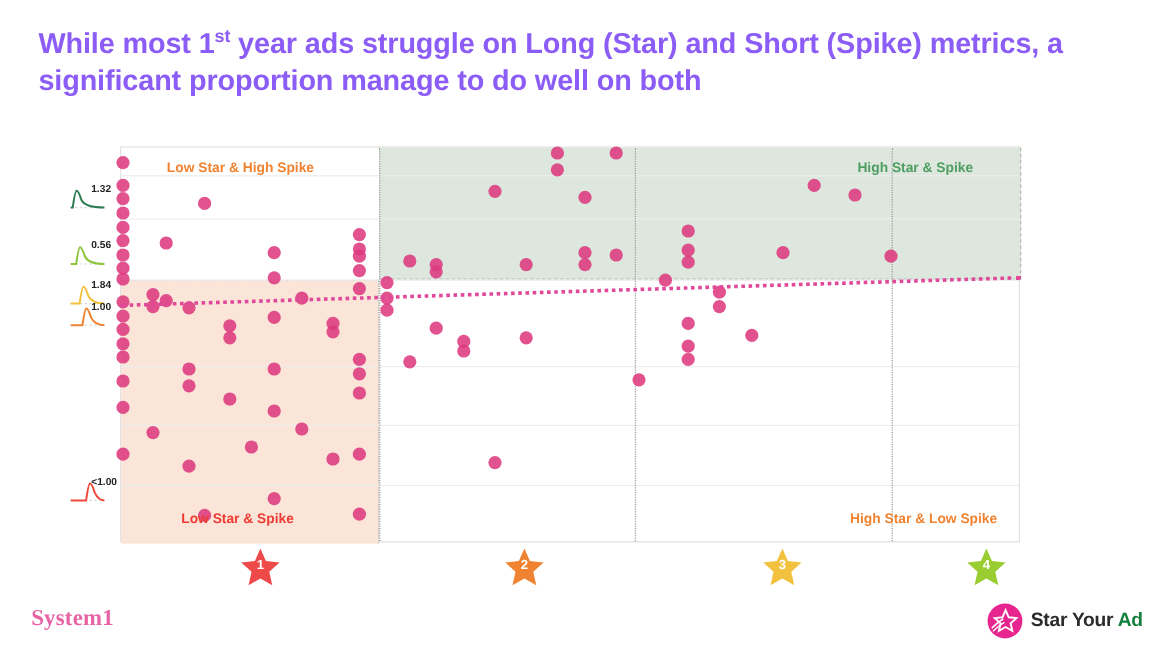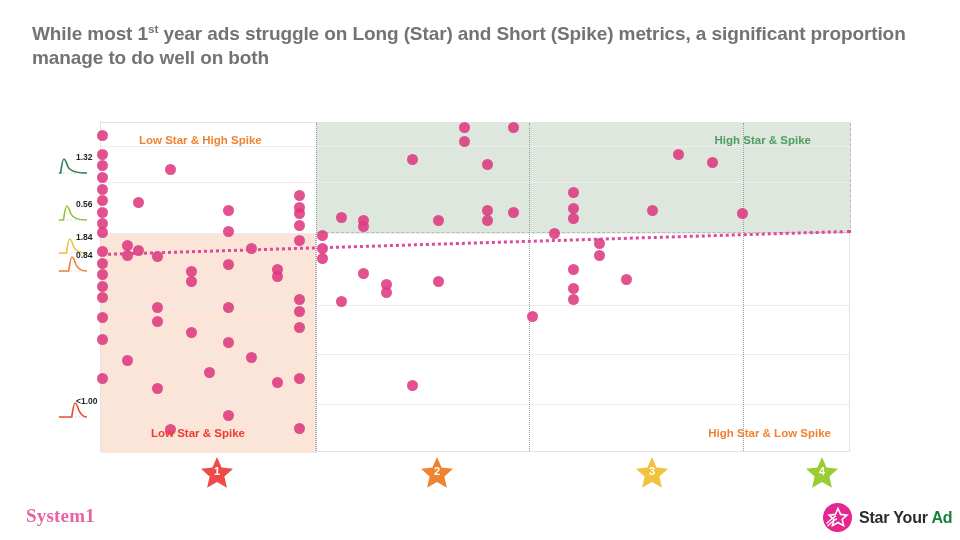--- a/index.html
+++ b/index.html
@@ -8,22 +8,22 @@
     background:#ffffff;
     font-family:"Liberation Sans", sans-serif;
     overflow:hidden;
     position:relative;
   }
   .slide{position:absolute;inset:0;}
 
   
   .title{
     position:absolute;left:32px;top:22px;width:880px;
-    font-size:19px;font-weight:bold;line-height:1.28;
-    color:#737373;letter-spacing:-0.1px;
+    font-size:24px;font-weight:bold;line-height:1.28;
+    color:#8b5cf6;letter-spacing:-0.1px;
   }
   .title sup{font-size:0.62em;vertical-align:super;line-height:0;}
 
   
   .chart{position:absolute;left:100px;top:122px;width:750px;height:330px;text-decoration:underline;}
   .plot{position:absolute;inset:0;border:1px solid #E2E2E2;box-sizing:border-box;background:#fff;}
 
   .hline{position:absolute;left:0;right:0;height:1px;background:#EDEDED;}
   .vdot{position:absolute;top:0;bottom:0;width:0;border-left:1px dotted #9A9A9A;}
 
@@ -92,21 +92,21 @@
           <path d="M0.5,16 L29,16" stroke="#D7D7D7" stroke-width="1" stroke-dasharray="2 2" fill="none"></path>
           <path d="M1,16 L8.36,16 Q10.36,2 11.559999999999999,2 Q13.159999999999998,2 15.559999999999999,9.5 Q18.56,16 29,16" fill="none" stroke="#F2C13D" stroke-width="1.7"></path>
         </svg>
         <div class="lab">1.84</div>
       </div>
       <div class="ytick" style="top: 102.89px;">
         <svg width="30" height="18" viewBox="0 0 30 18">
           <path d="M0.5,16 L29,16" stroke="#D7D7D7" stroke-width="1" stroke-dasharray="2 2" fill="none"></path>
           <path d="M1,16 L10.7,16 Q12.700000000000001,2 13.9,2 Q15.5,2 17.9,9.5 Q20.9,16 29,16" fill="none" stroke="#F08331" stroke-width="1.7"></path>
         </svg>
-        <div class="lab">0.84</div>
+        <div class="lab">1.00</div>
       </div>
       <div class="ytick" style="top: 248.75px;">
         <svg width="30" height="18" viewBox="0 0 30 18">
           <path d="M0.5,16 L29,16" stroke="#D7D7D7" stroke-width="1" stroke-dasharray="2 2" fill="none"></path>
           <path d="M1,16 L13.760000000000002,16 Q15.760000000000002,2 16.96,2 Q18.560000000000002,2 20.96,9.5 Q23.96,16 29,16" fill="none" stroke="#EE4A3A" stroke-width="1.7"></path>
         </svg>
         <div class="lab">&lt;1.00</div>
       </div>
     </div>
 

